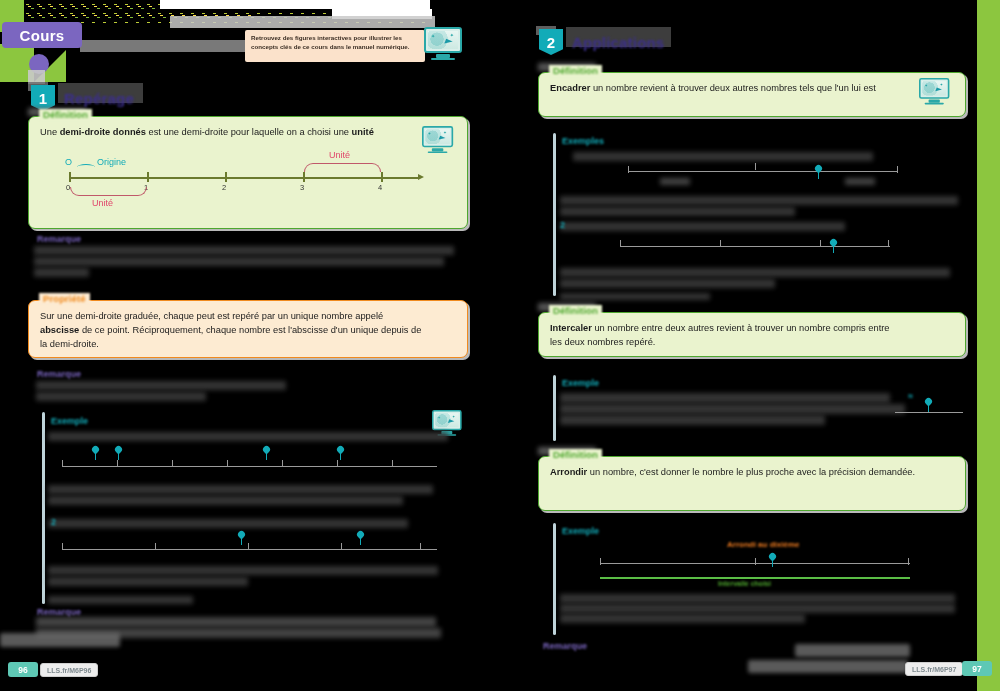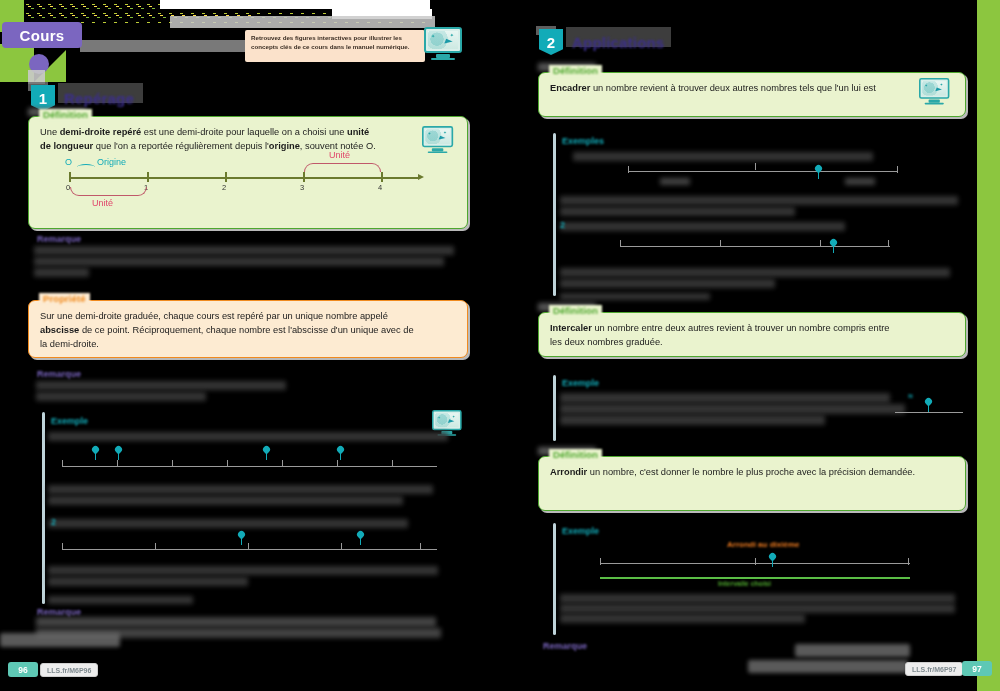--- a/index.html
+++ b/index.html
@@ -210,24 +210,21 @@
   <div class="sec-head" style="left:31px;top:85px;">
     <div class="sec-num">1</div>
     <div class="sec-title">Repérage</div>
   </div>
 
   <div class="redact l3" style="left:28px;top:108px;width:58px;height:8px;"></div>
   <div class="box box-def" style="left:28px;top:116px;width:440px;height:113px;">
     <div class="box-label lab-def lab-blur">Définition</div>
     <div class="box-text">
       <div>
-        <span>Une </span><b>demi-droite repéré</b><span> est une demi-droite pour laquelle on a choisi une </span><b>unité</b>
-      </div>
-      <div>
-        <b>de longueur</b><span> que l'on a reportée régulièrement depuis l'</span><b>origine</b><span>, souvent notée O.</span>
+        <span>Une </span><b>demi-droite donnés</b><span> est une demi-droite pour laquelle on a choisi une </span><b>unité</b>
       </div>
     </div>
 
     <div class="numline" style="left:0;top:0;width:440px;height:113px;">
       <div class="nl-axis" style="left:40px;top:60px;width:350px;"></div>
       <div class="nl-arrow" style="left:389px;top:56.5px;"></div>
 
       <div class="nl-tick" style="left:40px;top:55px;"></div>
       <div class="nl-tick" style="left:118px;top:55px;"></div>
       <div class="nl-tick" style="left:196px;top:55px;"></div>
@@ -263,22 +260,22 @@
   </div>
 
   <div class="tag-label tag-remarque" style="left:34px;top:233px;">Remarque</div>
   <div class="redact" style="left:34px;top:246px;width:420px;height:9px;"></div>
   <div class="redact" style="left:34px;top:257px;width:410px;height:9px;"></div>
   <div class="redact" style="left:34px;top:268px;width:55px;height:9px;"></div>
 
   <div class="box box-prop" style="left:28px;top:300px;width:440px;height:58px;">
     <div class="box-label lab-prop lab-blur">Propriété</div>
     <div class="box-text">
-      <div>Sur une demi-droite graduée, chaque cours est repéré par un unique nombre appelé</div>
-      <div><b>abscisse</b><span> de ce point. Réciproquement, chaque nombre est l'abscisse d'un unique avec de</span></div>
+      <div>Sur une demi-droite graduée, chaque peut est repéré par un unique nombre appelé</div>
+      <div><b>abscisse</b><span> de ce point. Réciproquement, chaque nombre est l'abscisse d'un unique depuis de</span></div>
       <div>la demi-droite.</div>
     </div>
   </div>
 
   <div class="tag-label tag-remarque" style="left:34px;top:368px;">Remarque</div>
   <div class="redact" style="left:36px;top:381px;width:250px;height:9px;"></div>
   <div class="redact" style="left:36px;top:392px;width:170px;height:9px;"></div>
 
   <div class="ex-rail" style="left:42px;top:412px;height:192px;"></div>
   <div class="tag-label tag-exemple" style="left:48px;top:415px;">Exemple</div>
@@ -402,21 +399,21 @@
 
   <div class="redact" style="left:560px;top:268px;width:390px;height:9px;"></div>
   <div class="redact" style="left:560px;top:279px;width:215px;height:9px;"></div>
   <div class="redact" style="left:560px;top:293px;width:150px;height:7px;"></div>
 
   <div class="redact l3" style="left:538px;top:303px;width:58px;height:8px;"></div>
   <div class="box box-def" style="left:538px;top:312px;width:428px;height:45px;">
     <div class="box-label lab-def lab-blur">Définition</div>
     <div class="box-text">
       <div><b>Intercaler</b><span> un nombre entre deux autres revient à trouver un nombre compris entre</span></div>
-      <div>les deux nombres graduée.</div>
+      <div>les deux nombres repéré.</div>
     </div>
   </div>
 
   <div class="ex-rail" style="left:553px;top:375px;height:66px;"></div>
   <div class="tag-label tag-exemple" style="left:559px;top:377px;">Exemple</div>
   <div class="redact" style="left:560px;top:393px;width:330px;height:10px;"></div>
   <div class="redact" style="left:560px;top:404px;width:345px;height:10px;"></div>
   <div class="redact" style="left:560px;top:415px;width:265px;height:10px;"></div>
   <div class="tag-label tag-exemple" style="left:905px;top:390px;">≈</div>
   <div class="fig-axis" style="left:895px;top:412px;width:68px;"></div>

